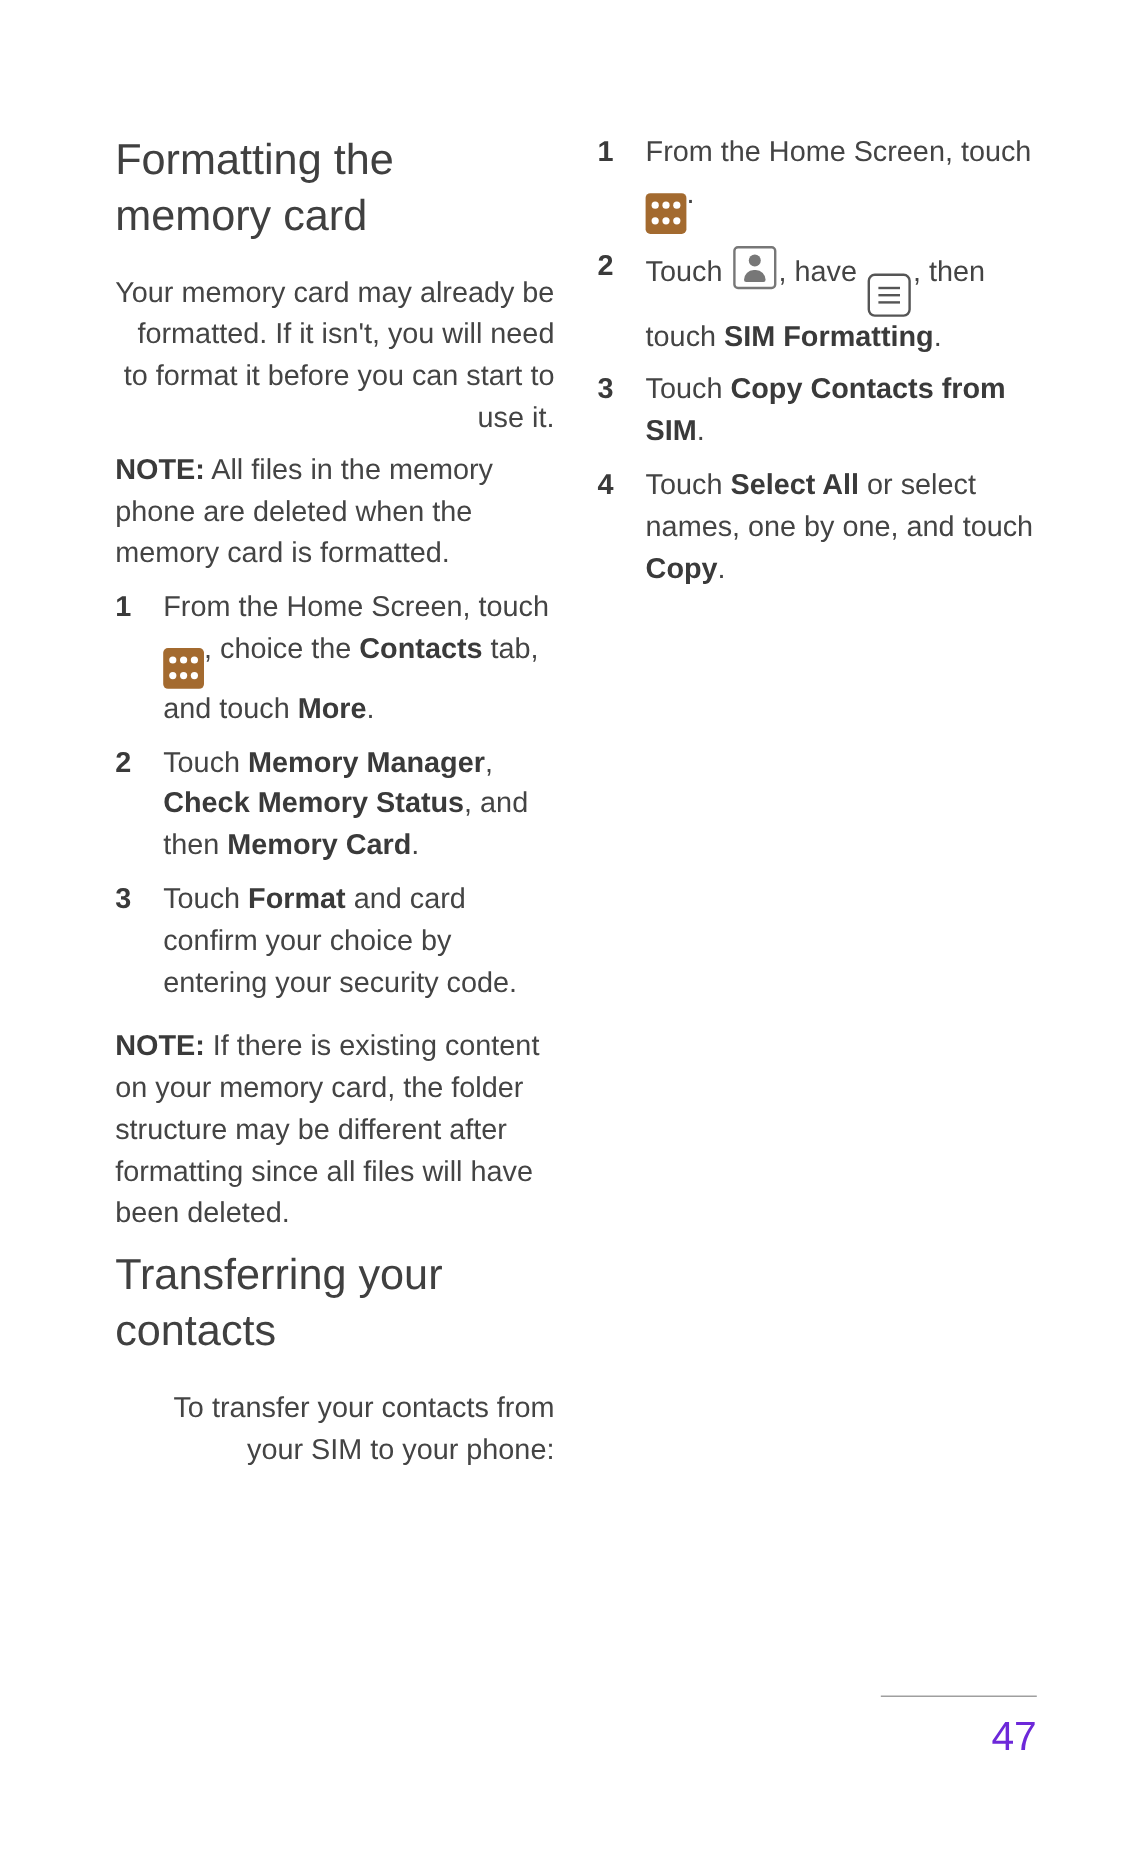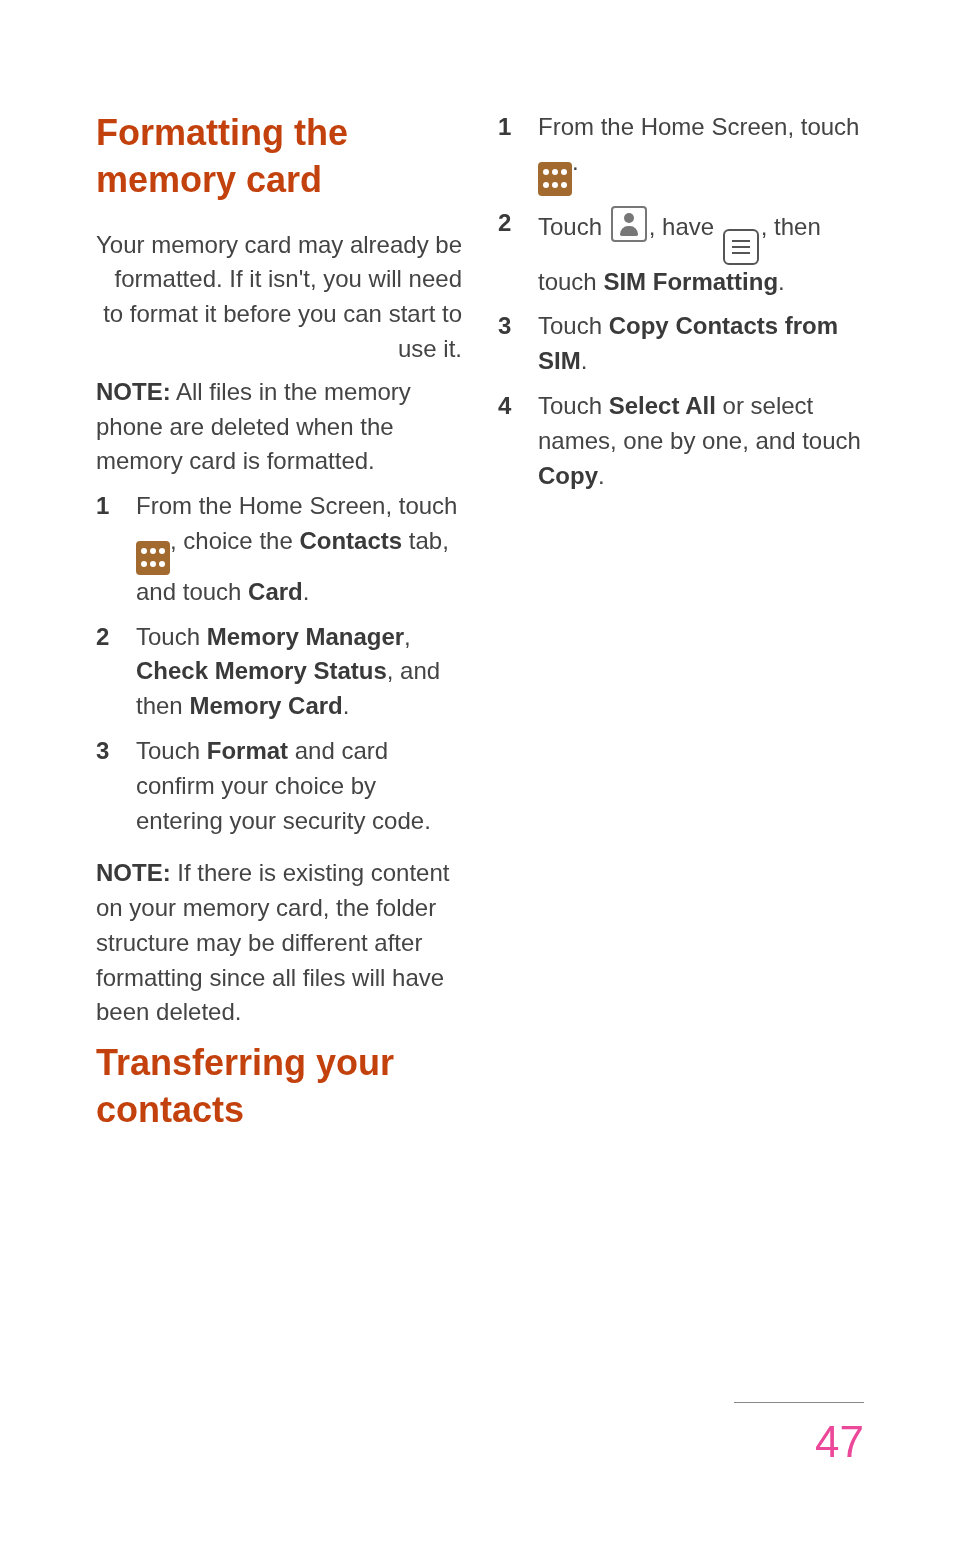--- a/index.html
+++ b/index.html
@@ -24,22 +24,22 @@
   }
   .block {
     break-inside: avoid-column;
   }
   .allow-break {
     break-inside: auto;
   }
   h2.section-title {
     font-size: 36px;
     line-height: 1.3;
-    font-weight: 700;
-    color: #c2410c;
+    font-weight: 400;
+    color: #404040;
     margin: 0 0 24px 0;
   }
   .body, .note, ol.steps li {
     font-size: 24px;
     line-height: 1.45;
     font-weight: 300;
     color: #444;
   }
   .body {
     margin: 0 0 8px 0;
@@ -147,23 +147,23 @@
     bottom: 90px;
     text-align: right;
   }
   .page-number-wrap .line {
     border-top: 1px solid #888;
     width: 130px;
     margin-bottom: 14px;
     margin-left: auto;
   }
   .page-number {
-    font-size: 44px;
+    font-size: 34px;
     font-weight: 300;
-    color: #ec4899;
+    color: #6d28d9;
   }
   .spacer-top {
     margin-top: 32px;
   }
 </style>
 </head>
 <body>
 
 <div class="page">
   <div class="columns">
@@ -178,36 +178,37 @@
 
     <ol class="steps allow-break">
       <li>
         <span>From the Home Screen, touch </span><span class="icon-grid">
             <span></span>
             <span></span>
             <span></span>
             <span></span>
             <span></span>
             <span></span>
-          </span><span>, choice the </span><span class="strong">Contacts</span><span> tab, and touch </span><span class="strong">Card</span><span>.</span>
+          </span><span>, choice the </span><span class="strong">Contacts</span><span> tab, and touch </span><span class="strong">More</span><span>.</span>
       </li>
       <li>
         <span>Touch </span><span class="strong">Memory Manager</span><span>, </span><span class="strong">Check Memory Status</span><span>, and then </span><span class="strong">Memory Card</span><span>.</span>
       </li>
       <li>
         <span>Touch </span><span class="strong">Format</span><span> and card confirm your choice by entering your security code.</span>
       </li>
     </ol>
 
     <p class="note block">
       <span class="label">NOTE:</span><span> If there is existing content on your memory card, the folder structure may be different after formatting since all files will have been deleted.</span>
     </p>
 
     <h2 class="section-title block spacer-top">Transferring your contacts</h2>
 
+    <p class="body block">To transfer your contacts from your SIM to your phone:</p>
 
     <ol class="steps block">
       <li>
         <span>From the Home Screen, touch </span><span class="icon-grid">
             <span></span>
             <span></span>
             <span></span>
             <span></span>
             <span></span>
             <span></span>

